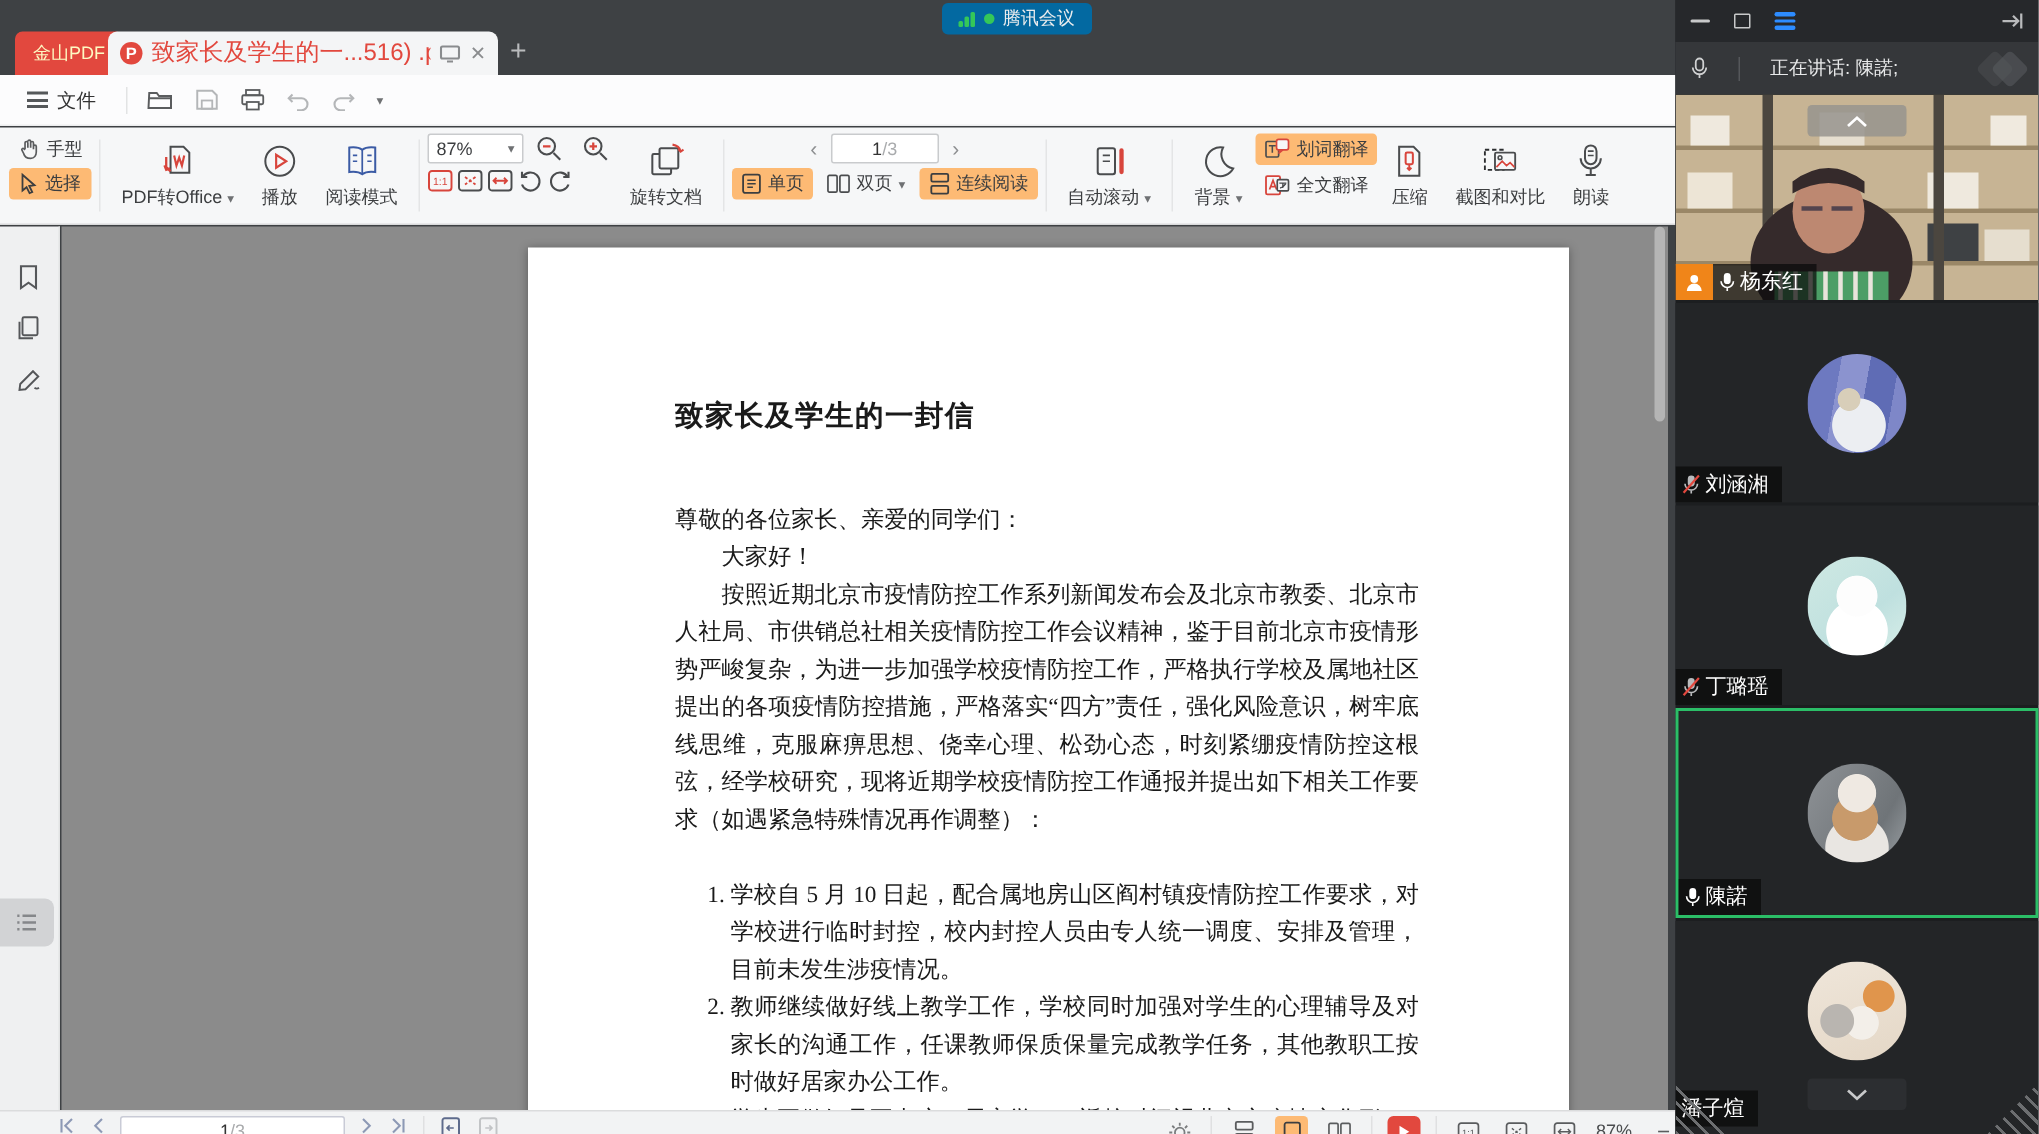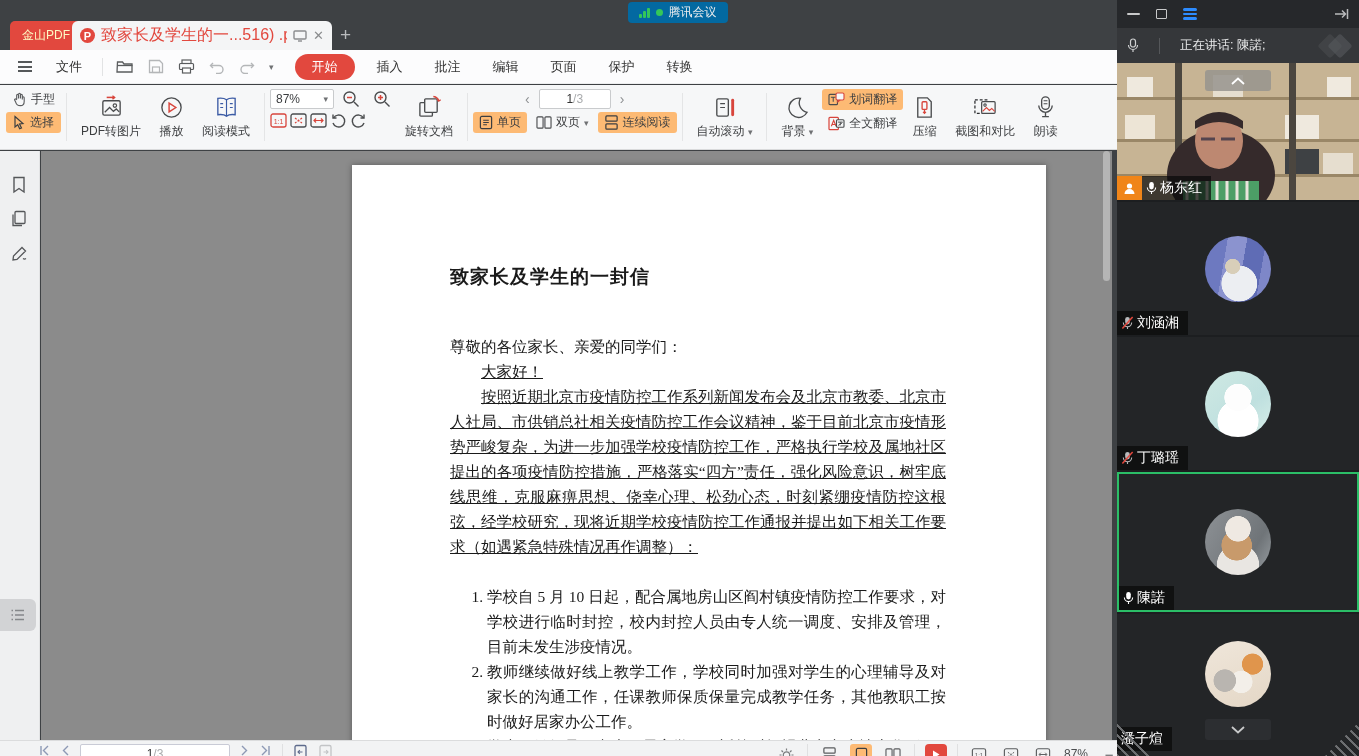--- a/index.html
+++ b/index.html
@@ -18,21 +18,21 @@
     border-radius:6px 6px 0 0; display:flex; align-items:center; padding:0 8px; gap:6px; }
   .tab-doc-icon { width:15px; height:15px; background:#E2483E; border-radius:50%; color:#fff; font-size:11px;
     display:flex; align-items:center; justify-content:center; font-weight:bold; flex:none; }
   .tab-doc-title { color:#E2483E; font-size:16px; white-space:nowrap; overflow:hidden; flex:1; }
   .tab-doc .ctrl { color:#8a8c8e; font-size:13px; flex:none; cursor:default; }
   .tab-plus { position:absolute; left:340px; top:24px; color:#B9BBBD; font-size:19px; }
 
   
   .menubar { position:absolute; left:0; top:50px; width:100%; height:34px; background:#FCFCFD;
     display:flex; align-items:center; font-size:13px; color:#333; border-bottom:1px solid #EDEEEF; }
-  .menu-file { display:flex; align-items:center; gap:24px; padding:0 14px 0 18px; }
+  .menu-file { display:flex; align-items:center; gap:6px; padding:0 14px 0 18px; }
   .hamb { display:inline-block; width:14px; }
   .hamb i { display:block; height:2px; background:#55585a; margin:2.5px 0; }
   .mb-sep { width:1px; height:18px; background:#E2E3E4; margin:0 6px; }
   .mb-icon { padding:0 7px; display:flex; align-items:center; }
   .menu-tabs { display:flex; align-items:center; margin-left:14px; gap:0; }
   .menu-tab { padding:4px 16px; }
   .menu-tab.active { background:#E2483E; color:#fff; border-radius:13px; padding:4px 17px; margin-right:6px; }
 
   
   .toolbar { position:absolute; left:0; top:85px; width:100%; height:65px; background:#F6F7F8;
@@ -60,21 +60,21 @@
   .ls-tab { position:absolute; left:0; top:448px; width:36px; height:32px; background:#D2D3D5; border-radius:0 6px 6px 0;
     display:flex; align-items:center; justify-content:center; }
 
   
   .docarea { position:absolute; left:41px; top:151px; width:1071px; height:589px; background:#8B8B8B; overflow:hidden; }
   .page { position:absolute; left:311px; top:14px; width:694px; height:820px; background:#fff; box-shadow:0 0 6px rgba(0,0,0,.35);
     font-family:"Liberation Serif","DejaVu Serif",serif; color:#1a1a1a; }
   .page-inner { padding:99px 100px 0 98px; }
   .doc-title { font-size:19px; font-weight:bold; letter-spacing:1px; }
   .doc-body { margin-top:44px; font-size:15.5px; line-height:25px; text-align:justify; }
-  .doc-body p.indent { text-indent:2em;text-decoration:underline; }
+  .doc-body p.indent { text-indent:2em; }
   .doc-list { margin-top:25px; padding-left:37px; }
   .doc-list li { text-align:justify; }
   .doc-scroll { position:absolute; right:2px; top:0; width:7px; height:130px; background:#B5B5B5; border-radius:4px; }
 
   
   .statusbar { position:absolute; left:0; bottom:0; width:1117px; height:16px; background:#F2F3F4;
     border-top:1px solid #DBDCDD; overflow:hidden; }
   .sb-row { display:flex; align-items:flex-start; height:30px; padding:3px 0 0 38px; color:#5E6B8C; font-size:12px; gap:10px; }
   .sb-page-box { width:150px; height:20px; border:1px solid #C9CBD6; background:#fff; border-radius:2px;
     display:flex; align-items:center; justify-content:center; }
@@ -202,56 +202,46 @@
             <path d="M2 5.5h8a4 4 0 0 1 0 8H7" fill="none" stroke="#B4B6B8" stroke-width="1.4"></path>
           </svg>
       </span>
       <span class="mb-icon">
         <svg width="16" height="14" viewBox="0 0 16 14">
             <path d="M12 3 14.5 5.5 12 8" fill="none" stroke="#B4B6B8" stroke-width="1.4"></path>
             <path d="M14 5.5H6a4 4 0 0 0 0 8h3" fill="none" stroke="#B4B6B8" stroke-width="1.4"></path>
           </svg>
       </span>
       <span class="mb-icon caret">▾</span>
-      <div class="menu-tabs">
-        <span class="menu-tab active">开始</span>
-        <span class="menu-tab">插入</span>
-        <span class="menu-tab">批注</span>
-        <span class="menu-tab">编辑</span>
-        <span class="menu-tab">页面</span>
-        <span class="menu-tab">保护</span>
-        <span class="menu-tab">转换</span>
-      </div>
     </div>
 
     <div class="toolbar">
       <div class="tb-col" style="gap:2px;">
         <div class="tb-small">
           <svg class="" width="15" height="15" viewBox="0 0 16 16">
               <path d="M5 8V3.5a1 1 0 0 1 2 0V7m0-4.5a1 1 0 0 1 2 0V7m0-3.5a1 1 0 0 1 2 0V8m0-2a1 1 0 0 1 2 0v4c0 2.5-1.5 4.5-4 4.5S4.5 13 4 11L2.8 8.6c-.4-.8.6-1.6 1.3-1L5 8.5" fill="none" stroke="#5a5c5e" stroke-width="1.2"></path>
             </svg>
           <span>手型</span>
         </div>
         <div class="tb-small sel">
           <svg width="14" height="15" viewBox="0 0 14 15">
               <path d="M3 1.5 11 8.5 7.5 9l2 4-1.8.8-2-4L3 12z" fill="none" stroke="#3c3e40" stroke-width="1.2"></path>
             </svg>
           <span>选择</span>
         </div>
       </div>
       <div class="vsep"></div>
       <div class="tb-big">
         <svg class="icon24" viewBox="0 0 26 26">
-            <rect x="4" y="6" width="18" height="15" rx="1.5" fill="none" stroke="#4a4c4e" stroke-width="1.4"></rect>
-            <circle cx="16.5" cy="11" r="1.8" fill="none" stroke="#4a4c4e" stroke-width="1.2"></circle>
-            <path d="M6 18l5-5 4 4 3-2.5 3 3" fill="none" stroke="#4a4c4e" stroke-width="1.3"></path>
-            <path d="M8 2.5h8" stroke="#D8453C" stroke-width="1.6"></path>
-            <path d="M14 .8 16.3 2.5 14 4.3" fill="none" stroke="#D8453C" stroke-width="1.4"></path>
-          </svg>
-        <span>PDF转图片</span>
+            <path d="M8 3h9l4 4v14H8z" fill="none" stroke="#4a4c4e" stroke-width="1.4"></path>
+            <path d="M10.5 9l1.6 7 1.9-5.5L15.9 16l1.6-7" fill="none" stroke="#D8453C" stroke-width="1.5"></path>
+            <path d="M5 10v7l3 3" fill="none" stroke="#D8453C" stroke-width="1.6"></path>
+            <path d="M3.8 15.8 5 19l2.8-1" fill="none" stroke="#D8453C" stroke-width="1.6"></path>
+          </svg>
+        <span><span>PDF转Office</span> <span class="caret">▾</span></span>
       </div>
       <div class="tb-big">
         <svg class="icon24" viewBox="0 0 26 26">
             <circle cx="13" cy="13" r="10" fill="none" stroke="#4a4c4e" stroke-width="1.4"></circle>
             <path d="M10.5 8.5v9l7-4.5z" fill="none" stroke="#D8453C" stroke-width="1.5"></path>
           </svg>
         <span>播放</span>
       </div>
       <div class="tb-big">
         <svg class="icon24" viewBox="0 0 26 26">

